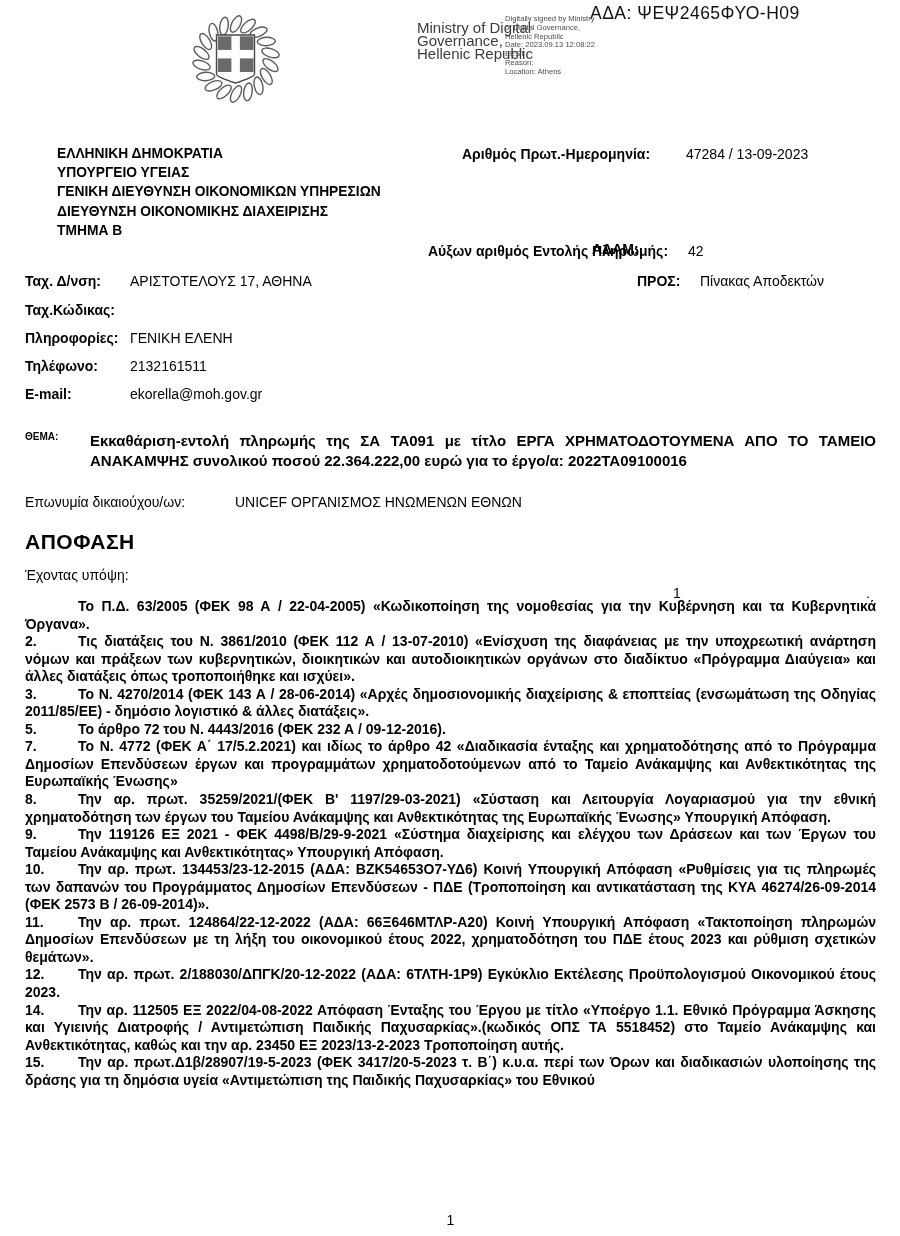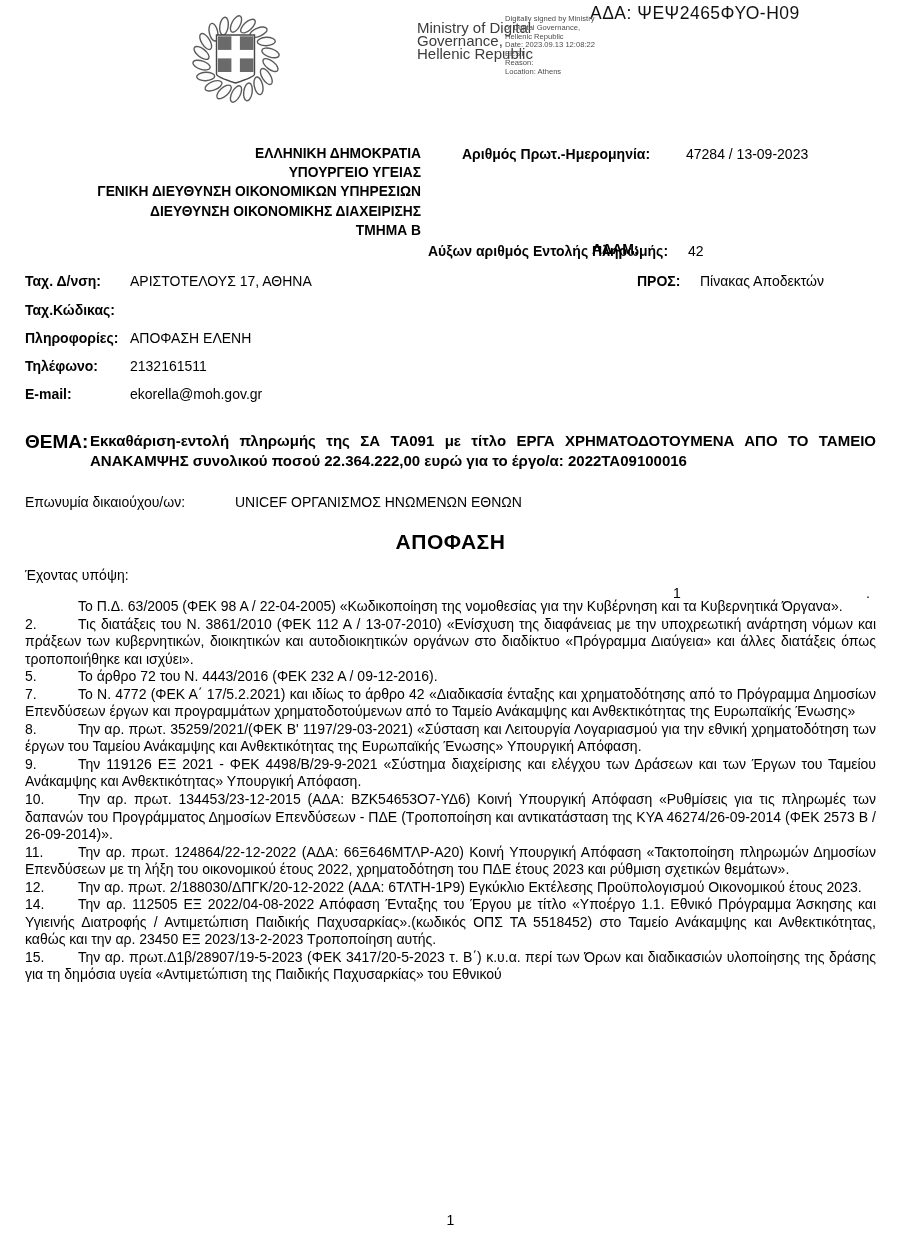--- a/index.html
+++ b/index.html
@@ -8,50 +8,50 @@
     position:relative;width:900px;height:1236px;background:#ffffff;
     font-family:"Liberation Sans",sans-serif;color:#000;overflow:hidden;margin:0 auto;
   }
   .pre{white-space:pre-line;}
   
   .ada{position:absolute;left:590px;top:3px;font-size:17.5px;letter-spacing:.5px;color:#111;}
   .emblem{position:absolute;left:186px;top:14px;}
   .ministry{position:absolute;left:417px;top:21px;font-size:15px;line-height:13px;color:#3c3c3c;}
   .sig{position:absolute;left:505px;top:15px;font-size:7.6px;line-height:8.8px;color:#4c4c4c;}
   
-  .org{position:absolute;left:57px;top:144px;width:364px;text-align:right;
+  .org{position:absolute;left:57px;top:144px;width:364px;text-align:left;
        font-weight:bold;font-size:13.8px;line-height:19.2px;}
   
   .fld{position:absolute;font-size:14px;}
   .lbl{font-weight:bold;}
   .protocol-label{left:462px;top:146px;}
   .protocol-value{left:686px;top:146px;}
   .adam-label{left:592px;top:209px;margin-top:32px;}
   .order-label{left:428px;top:243px;}
   .order-value{left:688px;top:243px;}
   .pros-label{left:637px;top:273px;}
   .pros-value{left:700px;top:273px;}
   
   .c-label{position:absolute;left:25px;font-size:14px;font-weight:bold;}
   .c-value{position:absolute;left:130px;font-size:14px;}
   
-  .subject-label{position:absolute;left:25px;top:431px;font-size:19px;font-weight:bold;}
+  .subject-label{position:absolute;left:25px;top:431px;font-size:10px;font-weight:bold;}
   .subject-text{position:absolute;left:90px;top:431px;width:786px;font-size:15px;
                 font-weight:bold;line-height:20px;text-align:justify;}
   .benef-label{position:absolute;left:25px;top:494px;font-size:14px;}
   .benef-value{position:absolute;left:235px;top:494px;font-size:14px;}
   
-  .decision-title{position:absolute;left:25px;top:530px;width:851px;text-align:center;
+  .decision-title{position:absolute;left:25px;top:530px;width:851px;
                   font-size:21px;font-weight:bold;letter-spacing:.5px;}
   .intro{position:absolute;left:25px;top:567px;font-size:14px;}
   .numline{position:absolute;left:25px;top:585px;width:851px;height:16px;font-size:14px;}
   .numline .n{position:absolute;left:648px;}
   .numline .d{position:absolute;right:6px;}
   .items{position:absolute;left:25px;top:598px;width:851px;font-size:14px;line-height:17.55px;}
-  .items p{margin:0;text-align:justify;}
+  .items p{margin:0;text-align:justify;font-weight:bold;}
   .items .num{display:inline-block;width:53px;}
   .pageno{position:absolute;left:25px;top:1212px;width:851px;text-align:center;font-size:14px;}
 </style>
 </head>
 <body>
 
 <div class="page">
 
   <div class="ada">ΑΔΑ: ΨΕΨ2465ΦΥΟ-Η09</div>
 
@@ -108,21 +108,21 @@
   <div class="fld lbl order-label">Αύξων αριθμός Εντολής Πληρωμής:</div>
   <div class="fld order-value">42</div>
   <div class="fld lbl pros-label">ΠΡΟΣ:</div>
   <div class="fld pros-value">Πίνακας Αποδεκτών</div>
 
   <div class="c-label" style="top:273px">Ταχ. Δ/νση:</div>
   <div class="c-value" style="top:273px">ΑΡΙΣΤΟΤΕΛΟΥΣ 17, ΑΘΗΝΑ</div>
   <div class="c-label" style="top:302px">Ταχ.Κώδικας:</div>
   <div class="c-value" style="top:302px"></div>
   <div class="c-label" style="top:330px">Πληροφορίες:</div>
-  <div class="c-value" style="top:330px">ΑΠΟΦΑΣΗ ΕΛΕΝΗ</div>
+  <div class="c-value" style="top:330px">ΓΕΝΙΚΗ ΕΛΕΝΗ</div>
   <div class="c-label" style="top:358px">Τηλέφωνο:</div>
   <div class="c-value" style="top:358px">2132161511</div>
   <div class="c-label" style="top:386px">E-mail:</div>
   <div class="c-value" style="top:386px">ekorella@moh.gov.gr</div>
 
   <div class="subject-label">ΘΕΜΑ:</div>
   <div class="subject-text">Εκκαθάριση-εντολή πληρωμής της ΣΑ ΤΑ091 με τίτλο ΕΡΓΑ ΧΡΗΜΑΤΟΔΟΤΟΥΜΕΝΑ ΑΠΟ ΤΟ ΤΑΜΕΙΟ ΑΝΑΚΑΜΨΗΣ συνολικού ποσού 22.364.222,00 ευρώ για το έργο/α: 2022ΤΑ09100016</div>
 
   <div class="benef-label">Επωνυμία δικαιούχου/ων:</div>
   <div class="benef-value">UNICEF ΟΡΓΑΝΙΣΜΟΣ ΗΝΩΜΕΝΩΝ ΕΘΝΩΝ</div>
@@ -131,20 +131,21 @@
   <div class="intro">Έχοντας υπόψη:</div>
 
   <div class="numline">
     <span class="n">1</span>
     <span class="d">.</span>
   </div>
 
   <div class="items">
       <p><span class="num"></span><span class="txt">Το Π.Δ. 63/2005 (ΦΕΚ 98 Α / 22-04-2005) «Κωδικοποίηση της νομοθεσίας για την Κυβέρνηση και τα Κυβερνητικά Όργανα».</span></p>
       <p><span class="num">2.</span><span class="txt">Τις διατάξεις του Ν. 3861/2010 (ΦΕΚ 112 Α / 13-07-2010) «Ενίσχυση της διαφάνειας με την υποχρεωτική ανάρτηση νόμων και πράξεων των κυβερνητικών, διοικητικών και αυτοδιοικητικών οργάνων στο διαδίκτυο «Πρόγραμμα Διαύγεια» και άλλες διατάξεις όπως τροποποιήθηκε και ισχύει».</span></p>
+      <p><span class="num">3.</span><span class="txt">Το Ν. 4270/2014 (ΦΕΚ 143 Α / 28-06-2014) «Αρχές δημοσιονομικής διαχείρισης &amp; εποπτείας (ενσωμάτωση της Οδηγίας 2011/85/ΕΕ) - δημόσιο λογιστικό &amp; άλλες διατάξεις».</span></p>
       <p><span class="num">5.</span><span class="txt">Το άρθρο 72 του Ν. 4443/2016 (ΦΕΚ 232 Α / 09-12-2016).</span></p>
       <p><span class="num">7.</span><span class="txt">Το Ν. 4772 (ΦΕΚ Α΄ 17/5.2.2021) και ιδίως το άρθρο 42 «Διαδικασία ένταξης και χρηματοδότησης από το Πρόγραμμα Δημοσίων Επενδύσεων έργων και προγραμμάτων χρηματοδοτούμενων από το Ταμείο Ανάκαμψης και Ανθεκτικότητας της Ευρωπαϊκής Ένωσης»</span></p>
       <p><span class="num">8.</span><span class="txt">Την  αρ. πρωτ. 35259/2021/(ΦΕΚ Β' 1197/29-03-2021) «Σύσταση και Λειτουργία Λογαριασμού για την εθνική χρηματοδότηση των έργων του Ταμείου Ανάκαμψης και Ανθεκτικότητας της Ευρωπαϊκής Ένωσης» Υπουργική Απόφαση.</span></p>
       <p><span class="num">9.</span><span class="txt">Την 119126 ΕΞ 2021 - ΦΕΚ 4498/Β/29-9-2021 «Σύστημα διαχείρισης και ελέγχου των Δράσεων και των Έργων του Ταμείου Ανάκαμψης και Ανθεκτικότητας» Υπουργική Απόφαση.</span></p>
       <p><span class="num">10.</span><span class="txt">Την αρ. πρωτ. 134453/23-12-2015 (ΑΔΑ: ΒΖΚ54653Ο7-ΥΔ6) Κοινή Υπουργική Απόφαση «Ρυθμίσεις για τις πληρωμές των δαπανών του Προγράμματος Δημοσίων Επενδύσεων - ΠΔΕ (Τροποποίηση και αντικατάσταση της ΚΥΑ 46274/26-09-2014 (ΦΕΚ 2573 Β / 26-09-2014)».</span></p>
       <p><span class="num">11.</span><span class="txt">Την αρ. πρωτ. 124864/22-12-2022 (ΑΔΑ: 66Ξ646ΜΤΛΡ-Α20) Κοινή Υπουργική Απόφαση «Τακτοποίηση πληρωμών Δημοσίων Επενδύσεων με τη λήξη του οικονομικού έτους 2022, χρηματοδότηση του ΠΔΕ έτους 2023 και ρύθμιση σχετικών θεμάτων».</span></p>
       <p><span class="num">12.</span><span class="txt">Την αρ. πρωτ. 2/188030/ΔΠΓΚ/20-12-2022 (ΑΔΑ: 6ΤΛΤΗ-1Ρ9) Εγκύκλιο Εκτέλεσης Προϋπολογισμού Οικονομικού έτους 2023.</span></p>
       <p><span class="num">14.</span><span class="txt">Την αρ. 112505 ΕΞ 2022/04-08-2022 Απόφαση Ένταξης του Έργου με τίτλο «Υποέργο 1.1. Εθνικό Πρόγραμμα Άσκησης και Υγιεινής Διατροφής / Αντιμετώπιση Παιδικής Παχυσαρκίας».(κωδικός ΟΠΣ ΤΑ 5518452) στο Ταμείο Ανάκαμψης και Ανθεκτικότητας, καθώς και την αρ. 23450 ΕΞ 2023/13-2-2023 Τροποποίηση  αυτής.</span></p>
       <p><span class="num">15.</span><span class="txt">Την αρ. πρωτ.Δ1β/28907/19-5-2023  (ΦΕΚ 3417/20-5-2023 τ. Β΄) κ.υ.α. περί των Όρων και διαδικασιών υλοποίησης της δράσης για τη δημόσια υγεία «Αντιμετώπιση της Παιδικής Παχυσαρκίας» του Εθνικού</span></p>
     </div>

